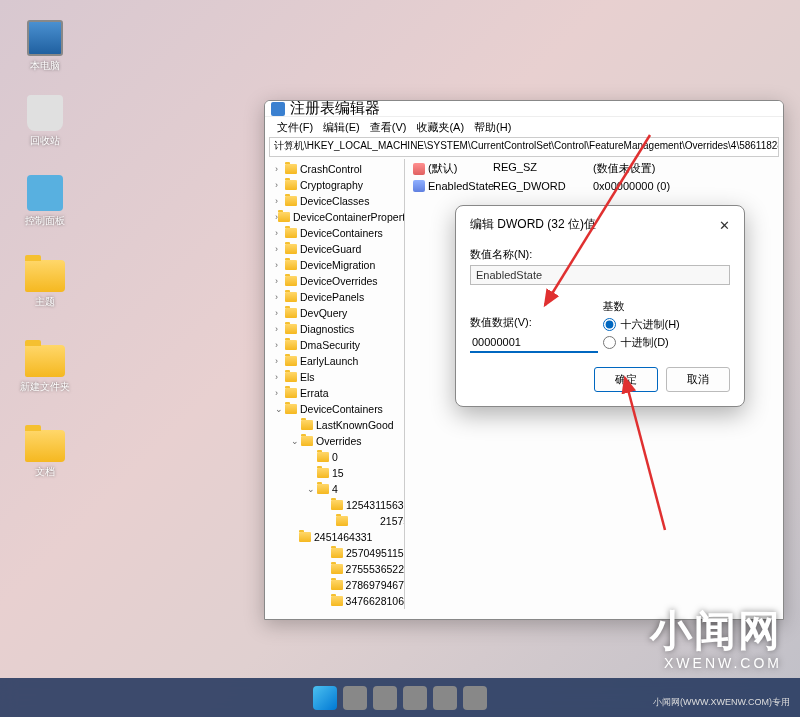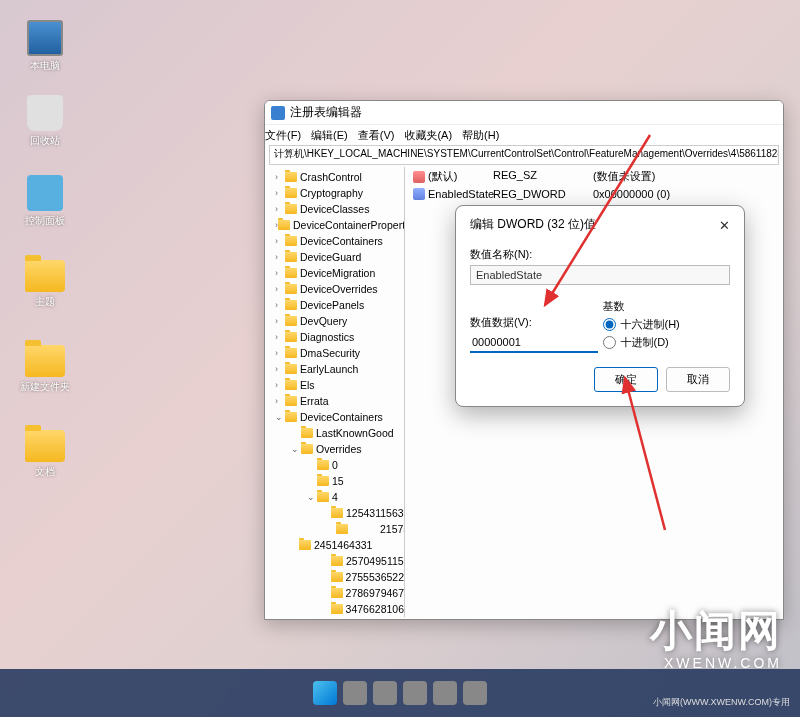--- a/index.html
+++ b/index.html
@@ -18,23 +18,23 @@
   .di-f1 { top: 260px; left: 15px; } .di-f2 { top: 345px; left: 15px; } .di-f3 { top: 430px; left: 15px; }
   .folder-big { width:40px;height:32px;margin:0 auto 3px;background:linear-gradient(#ffd76a,#f5b820);border-radius:2px 4px 4px 2px;position:relative; }
   .folder-big::before{content:"";position:absolute;top:-5px;left:0;width:16px;height:6px;background:#f5c030;border-radius:2px 2px 0 0;}
 
   
   .regwin {
     position: absolute; top: 100px; left: 264px; width: 520px; height: 520px;
     background: #fdfdfd; border: 1px solid #888; border-radius: 6px 6px 0 0;
     box-shadow: 0 5px 20px rgba(0,0,0,0.25); overflow: hidden;
   }
-  .titlebar { height: 24px; display: flex; align-items: center; padding: 0 6px; font-size: 12px; background: #fff; border-bottom: 1px solid #eee; }
+  .titlebar { height: 16px; display: flex; align-items: center; padding: 0 6px; font-size: 15px; background: #fff; border-bottom: 1px solid #eee; }
   .titlebar .appicon { width: 14px; height: 14px; background: #3a80d0; margin-right: 5px; border-radius: 2px; }
-  .menubar { height: 20px; display: flex; gap: 10px; padding: 0 0; font-size: 11px; align-items: center; background: #fff; }
+  .menubar { height: 20px; display: flex; gap: 10px; padding: 0 12px; font-size: 11px; align-items: center; background: #fff; }
   .menubar span { cursor: pointer; }
   .addrbar { height: 20px; border: 1px solid #ccc; margin: 0 4px 2px; padding: 1px 4px; font-size: 10px; white-space: nowrap; overflow: hidden; background: #fff; }
 
   .panes { display: flex; height: calc(100% - 68px); }
   .tree { width: 140px; border-right: 1px solid #ccc; overflow-y: auto; overflow-x: hidden; font-size: 10.5px; padding: 2px 0; }
   .tnode { display: flex; align-items: center; padding: 1px 0 1px 6px; white-space: nowrap; cursor: pointer; line-height: 14px; }
   .tnode.l1 { padding-left: 10px; } .tnode.l2 { padding-left: 26px; } .tnode.l3 { padding-left: 42px; }
   .tnode.exp::before { content: "⌄"; font-size: 9px; width: 10px; display: inline-block; color: #666; }
   .tnode.col::before { content: "›"; font-size: 9px; width: 10px; display: inline-block; color: #666; }
   .tnode.leaf::before { content: ""; width: 10px; display: inline-block; }
@@ -72,21 +72,21 @@
   .dlg-radio input { accent-color: #0067c0; }
   .dlg-buttons { display: flex; justify-content: flex-end; gap: 8px; padding: 14px 14px 2px; }
   .dlg-btn { min-width: 64px; padding: 4px 10px; font-size: 11px; border: 1px solid #bbb; background: #fdfdfd; border-radius: 3px; cursor: pointer; }
   .dlg-btn.primary { border-color: #0067c0; }
 
   
   .arrow { position: absolute; pointer-events: none; }
   .arrow svg { overflow: visible; }
 
   
-  .taskbar { position: absolute; bottom: 0; left: 0; width: 100%; height: 48px; background: rgba(30,50,90,0.85); backdrop-filter: blur(8px); display: flex; justify-content: center; align-items: center; gap: 6px; }
+  .taskbar { position: absolute; bottom: 0; left: 0; width: 100%; height: 39px; background: rgba(30,50,90,0.85); backdrop-filter: blur(8px); display: flex; justify-content: center; align-items: center; gap: 6px; }
   .tb-icon { width: 24px; height: 24px; border-radius: 4px; cursor: pointer; }
   .tb-start { background: linear-gradient(135deg,#4cc0f0,#0078d4); }
   .tb-gen { background: #888; }
   .tb-right { position: absolute; right: 10px; bottom: 8px; color: #ddd; font-size: 9px; text-align: right; }
 
   
   .wmark { position: absolute; right: 18px; bottom: 46px; color: #fff; text-shadow: 0 0 6px rgba(0,0,0,0.5); text-align: right; }
   .wmark .big { font-size: 42px; font-weight: bold; font-family: "Microsoft YaHei"; letter-spacing: 2px; }
   .wmark .sm { font-size: 14px; letter-spacing: 3px; margin-top: -4px; }
 </style>

